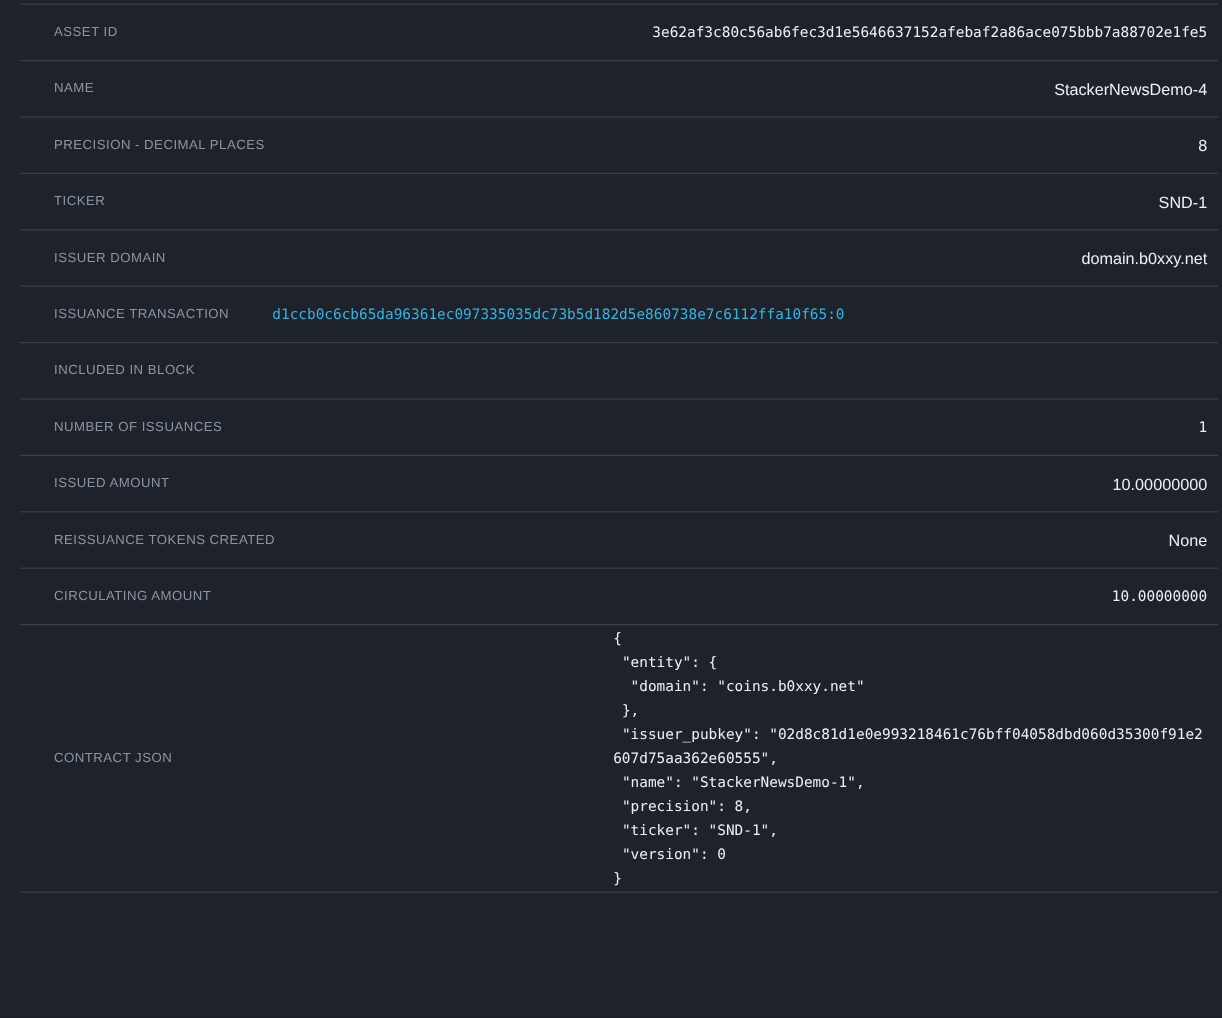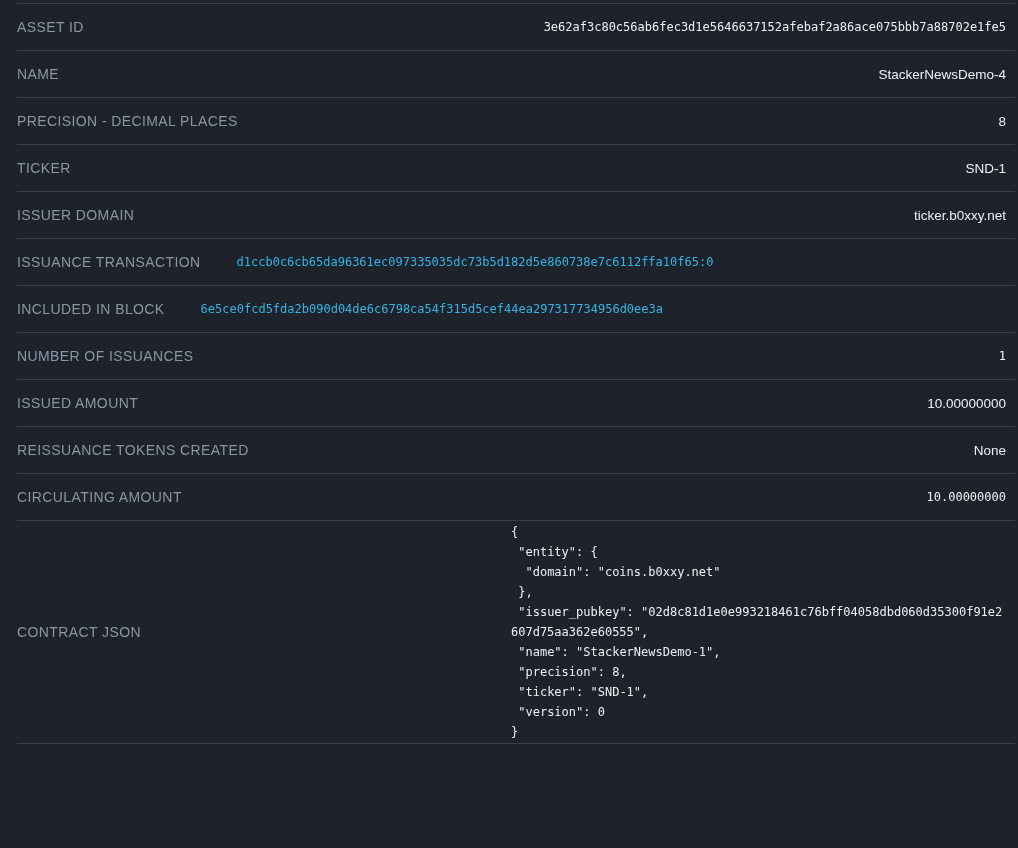--- a/index.html
+++ b/index.html
@@ -20,25 +20,26 @@
     border-top:1px solid var(--divider);
   }
   .row{
     display:flex;
     align-items:center;
     height:47px;
     border-bottom:1px solid var(--divider);
   }
   .row-label{
     flex:0 0 auto;
-    font-size:14px;
+    font-size:11px;
     letter-spacing:.4px;
     color:var(--label);
     text-transform:uppercase;
     white-space:nowrap;
+    margin-left:28px;
   }
   .row-value{
     margin-left:auto;
     padding-right:9px;
     text-align:right;
     font-size:13.5px;
     color:var(--value);
     white-space:nowrap;
   }
   .row-value.mono{
@@ -83,29 +84,28 @@
     <div class="row">
       <div class="row-label">PRECISION - DECIMAL PLACES</div>
       <div class="row-value">8</div>
     </div>
     <div class="row">
       <div class="row-label">TICKER</div>
       <div class="row-value">SND-1</div>
     </div>
     <div class="row">
       <div class="row-label">ISSUER DOMAIN</div>
-      <div class="row-value">ticker.b0xxy.net</div>
+      <div class="row-value">domain.b0xxy.net</div>
     </div>
     <div class="row">
       <div class="row-label">ISSUANCE TRANSACTION</div>
       <a class="row-value link">d1ccb0c6cb65da96361ec097335035dc73b5d182d5e860738e7c6112ffa10f65:0</a>
     </div>
     <div class="row">
       <div class="row-label">INCLUDED IN BLOCK</div>
-      <a class="row-value link">6e5ce0fcd5fda2b090d04de6c6798ca54f315d5cef44ea297317734956d0ee3a</a>
     </div>
     <div class="row">
       <div class="row-label">NUMBER OF ISSUANCES</div>
       <div class="row-value mono">1</div>
     </div>
     <div class="row">
       <div class="row-label">ISSUED AMOUNT</div>
       <div class="row-value">10.00000000</div>
     </div>
     <div class="row">

